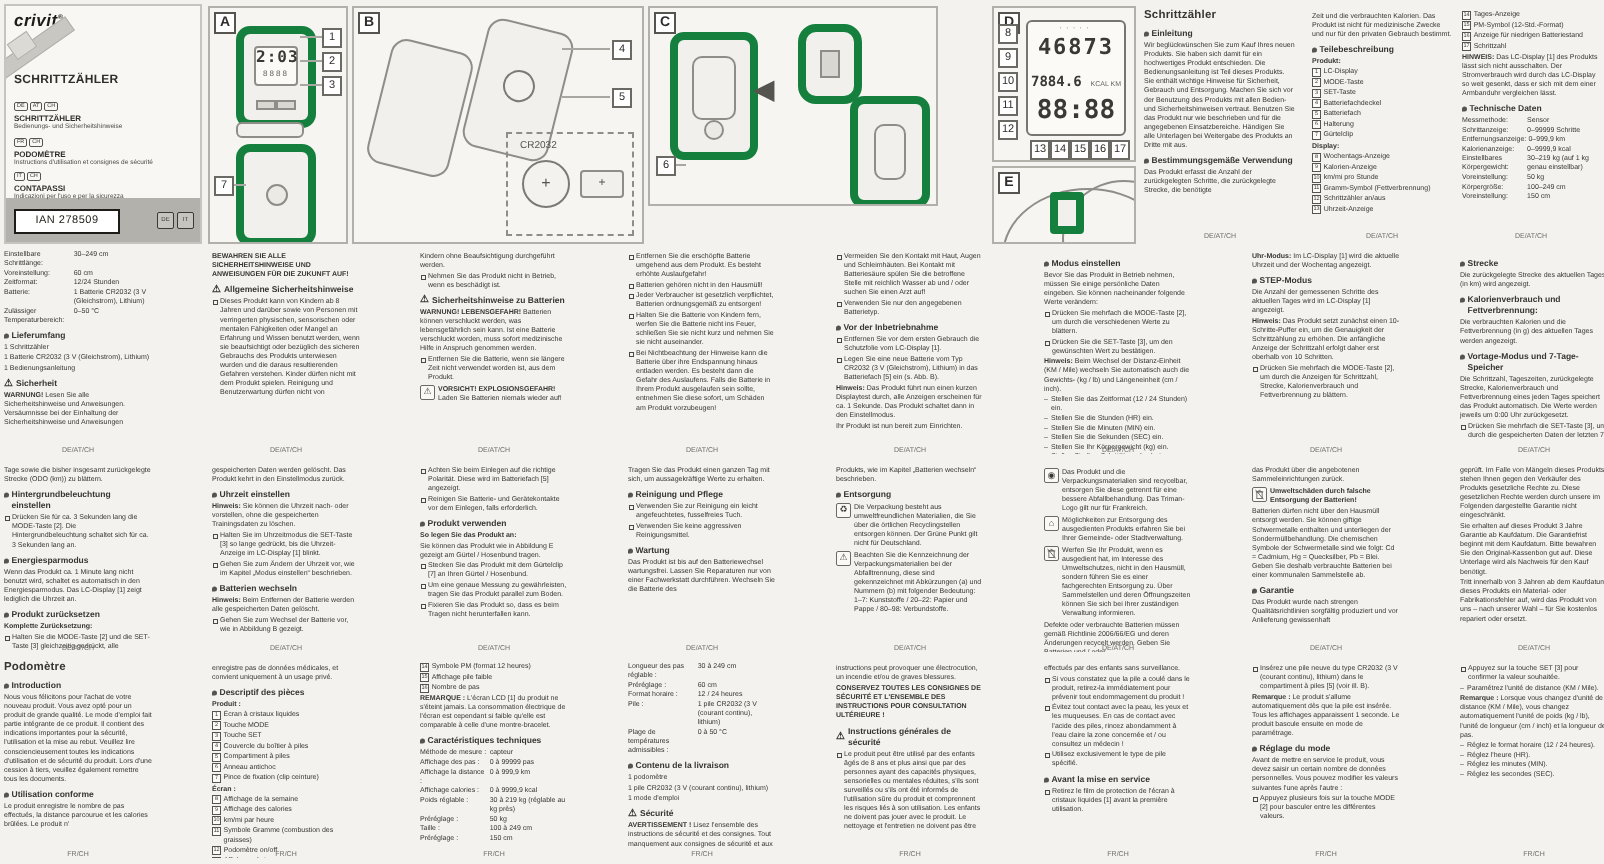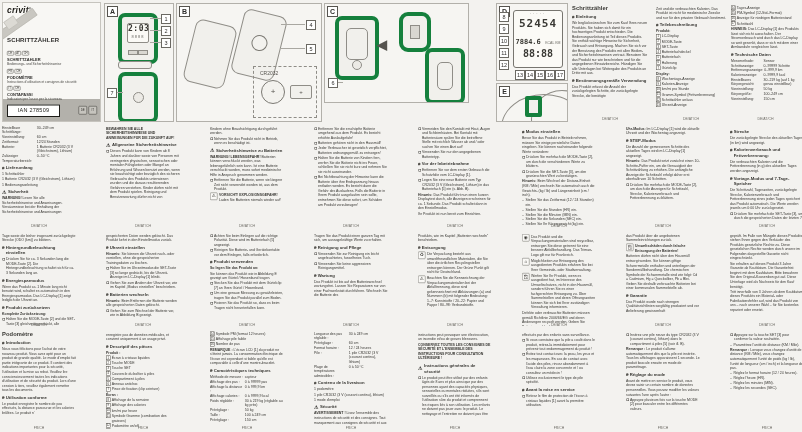--- a/index.html
+++ b/index.html
@@ -168,26 +168,26 @@
 
   <div class="panel" style="left:496px;top:3px;width:70px;height:76px">
     <div class="plabel">D</div>
     <div class="co" style="left:2px;top:8px">8</div>
     <div class="co" style="left:2px;top:20px">9</div>
     <div class="co" style="left:2px;top:32px">10</div>
     <div class="co" style="left:2px;top:44px">11</div>
     <div class="co" style="left:2px;top:56px">12</div>
     <div class="ddisp" style="left:16px;top:6px;width:48px;height:56px">
       <div class="dticks">·····</div>
-      <div class="dseg" style="font-size:11px;letter-spacing:1px">52454</div>
+      <div class="dseg" style="font-size:11px;letter-spacing:1px">46873</div>
       <div>
         <span class="dseg" style="font-size:7px">7884.6</span>
         <span class="dunits">KCAL KM</span>
       </div>
-      <div class="dseg" style="font-size:10px">88:88</div>
+      <div class="dseg" style="font-size:13px">88:88</div>
     </div>
     <div class="co" style="left:18px;top:66px">13</div>
     <div class="co" style="left:28px;top:66px">14</div>
     <div class="co" style="left:38px;top:66px">15</div>
     <div class="co" style="left:48px;top:66px">16</div>
     <div class="co" style="left:58px;top:66px">17</div>
   </div>
 
   <div class="panel" style="left:496px;top:83px;width:70px;height:37px">
     <div class="plabel">E</div>

